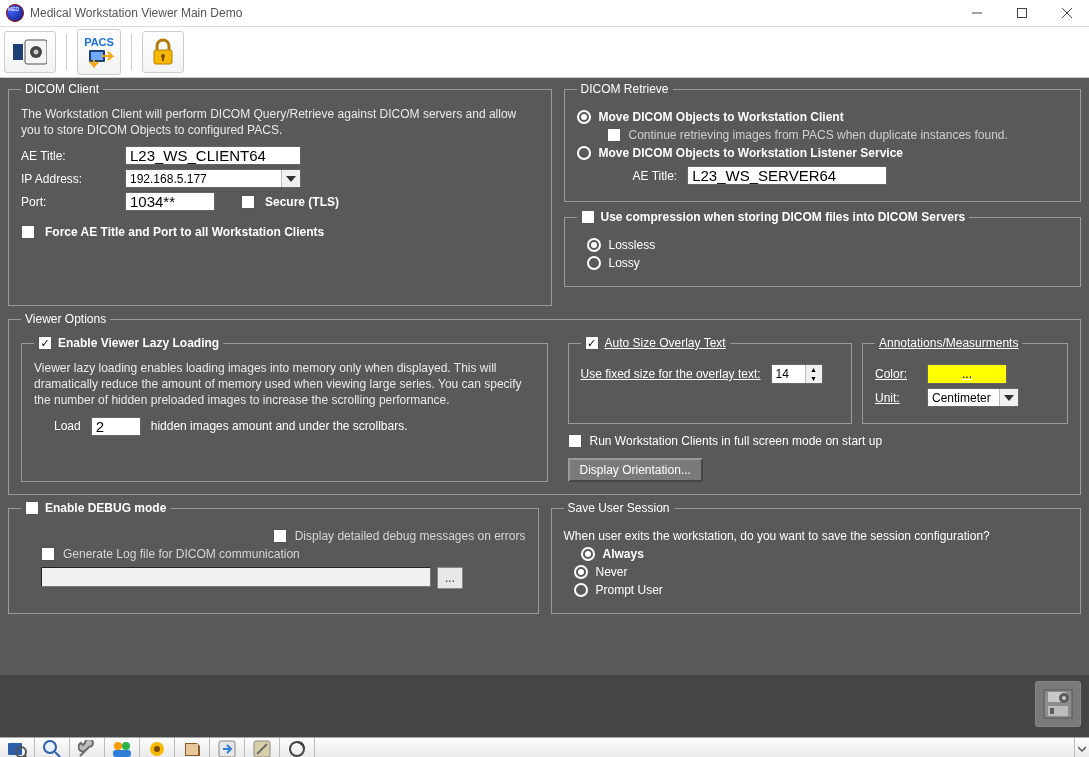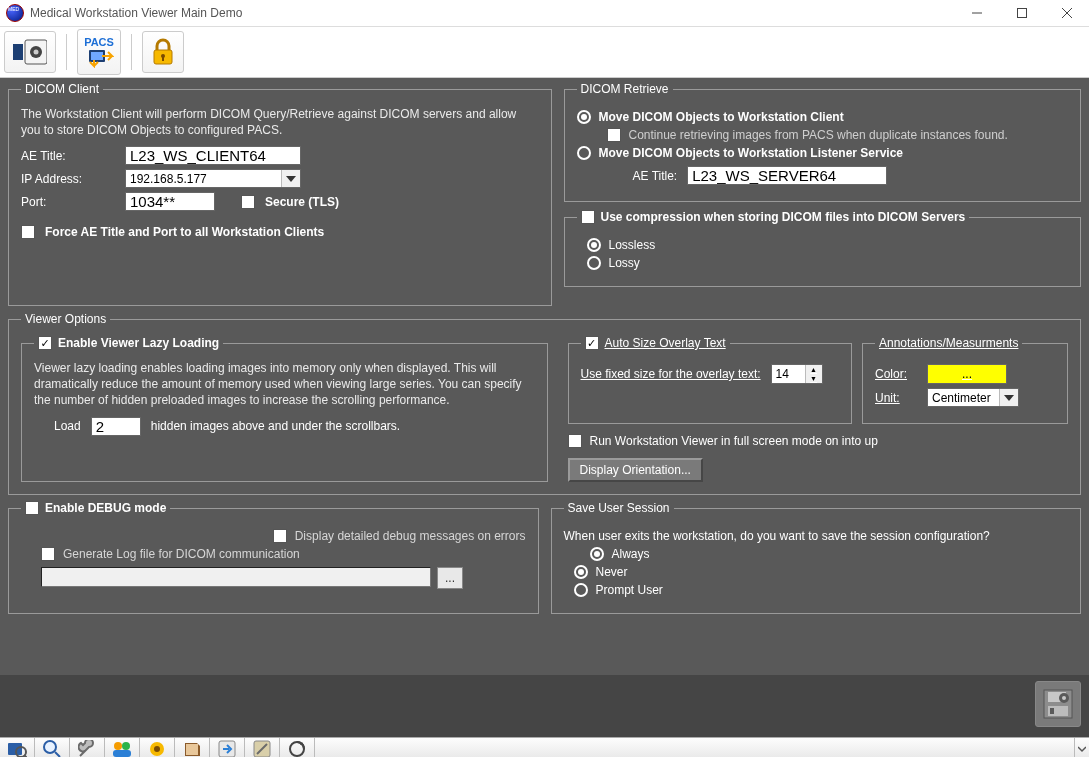--- a/index.html
+++ b/index.html
@@ -434,21 +434,21 @@
 
       <fieldset class="group" style="flex:1;">
         <legend style="display:flex;align-items:center;gap:6px;">
           <span class="cb checked"></span>
           <span class="label-bold">Enable Viewer Lazy Loading</span>
         </legend>
         <div class="desc">Viewer lazy loading enables loading images into memory only when displayed. This will dramatically reduce the amount of memory used when viewing large series. You can specify the number of hidden preloaded images to increase the scrolling performance.</div>
         <div class="form-line" style="margin-left:20px;">
           <span>Load</span>
           <input class="num-input" value="2" style="">
-          <span>hidden images above and under the scrollbars.</span>
+          <span>hidden images amount and under the scrollbars.</span>
         </div>
       </fieldset>
 
       <div style="flex:1;display:flex;flex-direction:column;gap:6px;">
         <div style="display:flex;gap:10px;text-decoration:underline;">
 
           <fieldset class="group" style="flex:1;">
             <legend style="display:flex;align-items:center;gap:6px;">
               <span class="cb checked"></span>
               <span>Auto Size Overlay Text</span>
@@ -482,21 +482,21 @@
                       <path d="M0 0 L5 6 L10 0" fill="#333"></path>
                     </svg>
                   </span>
               </div>
             </div>
           </fieldset>
         </div>
 
         <div class="check-line">
           <span class="cb"></span>
-          <span>Run Workstation Viewer in full screen mode on into up</span>
+          <span>Run Workstation Clients in full screen mode on start up</span>
         </div>
         <div>
           <span class="btn-gray">Display Orientation...</span>
         </div>
       </div>
     </div>
   </fieldset>
 
   <div class="row" style="margin-top:6px;">
     <fieldset class="group" style="flex:1;">
@@ -514,21 +514,21 @@
       </div>
       <div class="file-row">
         <div class="path-box"></div>
         <div class="browse">...</div>
       </div>
     </fieldset>
 
     <fieldset class="group" style="flex:1;">
       <legend>Save User Session</legend>
       <div style="margin:4px 0 2px 0;">When user exits the workstation, do you want to save the session configuration?</div>
-      <div class="radio-line" style="margin-left:26px;">
+      <div class="radio-line" style="margin-left:17px;font-weight:bold;">
         <span class="radio sel"></span>
         <span>Always</span>
       </div>
       <div class="radio-line" style="margin-left:10px;">
         <span class="radio sel"></span>
         <span>Never</span>
       </div>
       <div class="radio-line" style="margin-left:10px;">
         <span class="radio"></span>
         <span>Prompt User</span>

